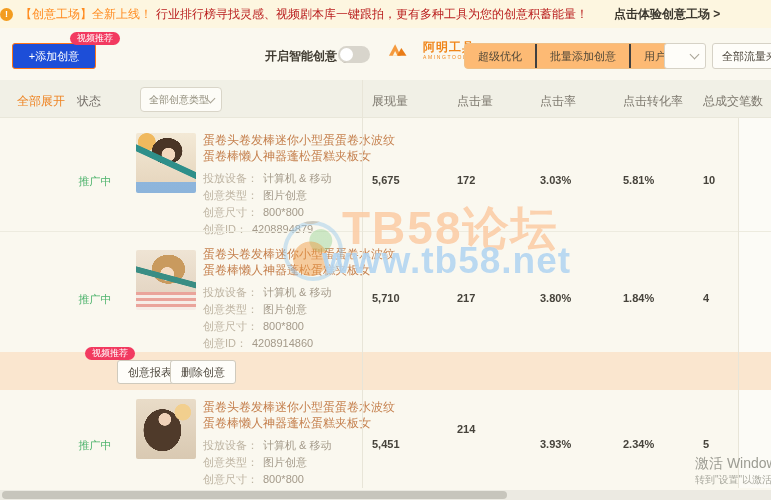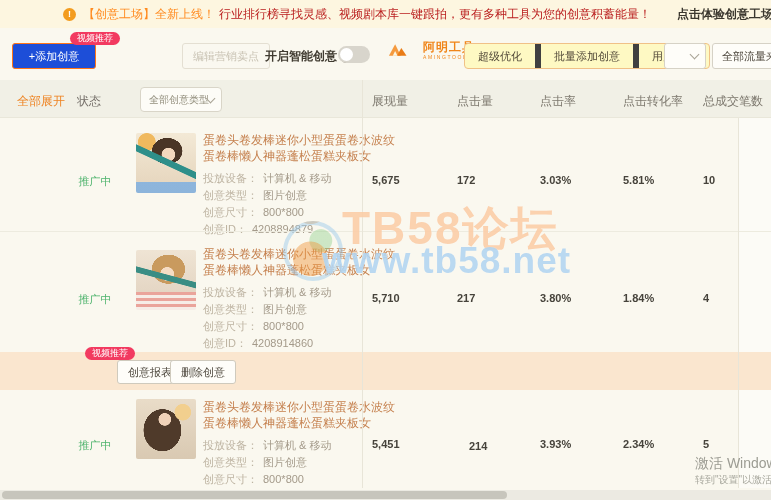--- a/index.html
+++ b/index.html
@@ -2,21 +2,21 @@
 <html><head>
 <meta charset="utf-8">
 <style>
   * { margin:0; padding:0; box-sizing:border-box; }
   body { background:#e8e6de; font-family:"Liberation Sans", sans-serif; }
   .screen { position:relative; width:771px; height:500px; background:#faf8ef; overflow:hidden;
             font-family:"Liberation Sans", sans-serif; }
 
   
   .banner { position:absolute; top:0; left:0; width:771px; height:28px; background:#fdf6e0;
-            display:flex; align-items:center; padding-left:63px; font-size:12px; white-space:nowrap; }
+            display:flex; align-items:center; font-size:12px; white-space:nowrap; }
   .banner-icon { width:13px; height:13px; border-radius:50%; background:#f39c1f; color:#fff;
                  display:inline-flex; align-items:center; justify-content:center; margin-right:7px; flex:none; }
   .banner-icon::after { content:"!"; font-size:9px; font-weight:bold; }
   .banner-highlight { color:#ff8a1e; margin-right:4px; }
   .banner-text { color:#b91c1c; }
   .banner-cta { color:#3b372e; font-weight:bold; margin-left:26px; cursor:pointer; }
 
   
   .btn { position:absolute; top:43px; height:26px; border-radius:3px; font-size:11px;
          display:inline-flex; align-items:center; justify-content:center; padding:0 10px;
@@ -34,24 +34,24 @@
   .help-icon::after { content:"?"; }
   .toggle { position:absolute; left:338px; top:46px; width:32px; height:17px; background:#d8d5cc;
             border-radius:9px; cursor:pointer; }
   .toggle::after { content:""; position:absolute; left:2px; top:2px; width:13px; height:13px;
                    background:#fff; border-radius:50%; }
   .logo { position:absolute; left:388px; top:41px; display:flex; align-items:flex-start; }
   .logo-texts { margin-left:16px; }
   .logo-name { font-size:12px; font-weight:bold; color:#f08519; line-height:13px; letter-spacing:1px; white-space:nowrap; }
   .logo-sub  { font-size:5px; color:#f08519; letter-spacing:1.6px; line-height:6px; white-space:nowrap; }
   .btn-group { position:absolute; left:464px; top:43px; height:26px; display:flex; align-items:stretch;
-               border:1px solid #f0c187; background:#fef9c3; border-radius:4px; overflow:hidden; }
+               border:1px solid #f0c187; background:#fdba74; border-radius:4px; overflow:hidden; }
   .group-item { display:flex; align-items:center; padding:0 13px; font-size:11px; color:#504737;
                 cursor:pointer; white-space:nowrap; }
-  .group-item + .group-item { border-left:6px solid #404040; }
+  .group-item + .group-item { border-left:2px solid #404040; }
   .mini-select { position:absolute; left:664px; top:43px; width:42px; height:26px; background:#fefdf9;
                  border:1px solid #d6d2c6; border-radius:3px; cursor:pointer; }
   .chev { position:absolute; right:7px; top:50%; width:7px; height:7px; margin-top:-5px;
           border-right:1px solid #a8a395; border-bottom:1px solid #a8a395; transform:rotate(45deg); }
   .flow-select { position:absolute; left:712px; top:43px; width:105px; height:26px; background:#fefdf9;
                  border:1px solid #d6d2c6; border-radius:3px; font-size:11px; color:#4c463c;
                  display:flex; align-items:center; padding-left:9px; white-space:nowrap; cursor:pointer; }
 
   
   .thead { position:absolute; top:80px; left:0; width:771px; height:38px; background:#f1f0e6;
@@ -130,21 +130,20 @@
 
   <div class="banner">
     <span class="banner-icon"></span>
     <span class="banner-highlight">【创意工场】全新上线！</span>
     <span class="banner-text">行业排行榜寻找灵感、视频剧本库一键跟拍，更有多种工具为您的创意积蓄能量！</span>
     <span class="banner-cta">点击体验创意工场 &gt;</span>
   </div>
 
   <div class="btn btn-orange" style="left:12px; width:84px;">+添加创意</div>
   <span class="badge" style="left:70px; top:32px;">视频推荐</span>
-  <div class="btn btn-disabled" style="left:182px;">编辑营销卖点</div>
 
   <div class="smart-label">
     <span>开启智能创意</span>
     <span class="help-icon"></span>
   </div>
   <div class="toggle"></div>
 
   <div class="logo">
     <svg width="19" height="16" viewBox="0 0 20 16">
       <path d="M1 15 L7.5 3 L13.5 15 Z" fill="#f59a3e"></path>
@@ -233,21 +232,21 @@
     <span class="status" style="top:48px;">推广中</span>
     <div class="thumb thumb3" style="top:9px;"></div>
     <div class="info" style="top:9px;">
       <div class="title">蛋卷头卷发棒迷你小型蛋蛋卷水波纹蛋卷棒懒人神器蓬松蛋糕夹板女</div>
       <div class="detail" style="margin-top:6px;"><span class="dlabel">投放设备：</span><span class="dval">计算机 &amp; 移动</span></div>
       <div class="detail"><span class="dlabel">创意类型：</span><span class="dval">图片创意</span></div>
       <div class="detail"><span class="dlabel">创意尺寸：</span><span class="dval">800*800</span></div>
       <div class="detail"><span class="dlabel">创意ID：</span><span class="dval">4282711522</span></div>
     </div>
     <span class="metric c0" style="top:48px;">5,451</span>
-    <span class="metric c1" style="top:50px;margin-left:12px;">214</span>
+    <span class="metric c1" style="top:33px;">214</span>
     <span class="metric c2" style="top:48px;">3.93%</span>
     <span class="metric c3" style="top:48px;">2.34%</span>
     <span class="metric c4" style="top:48px;">5</span>
   </div>
 
   <div class="wm-globe"></div>
   <div class="wm wm-tb">TB58论坛</div>
   <div class="wm wm-url">www.tb58.net</div>
 
   <div class="win-activate">

